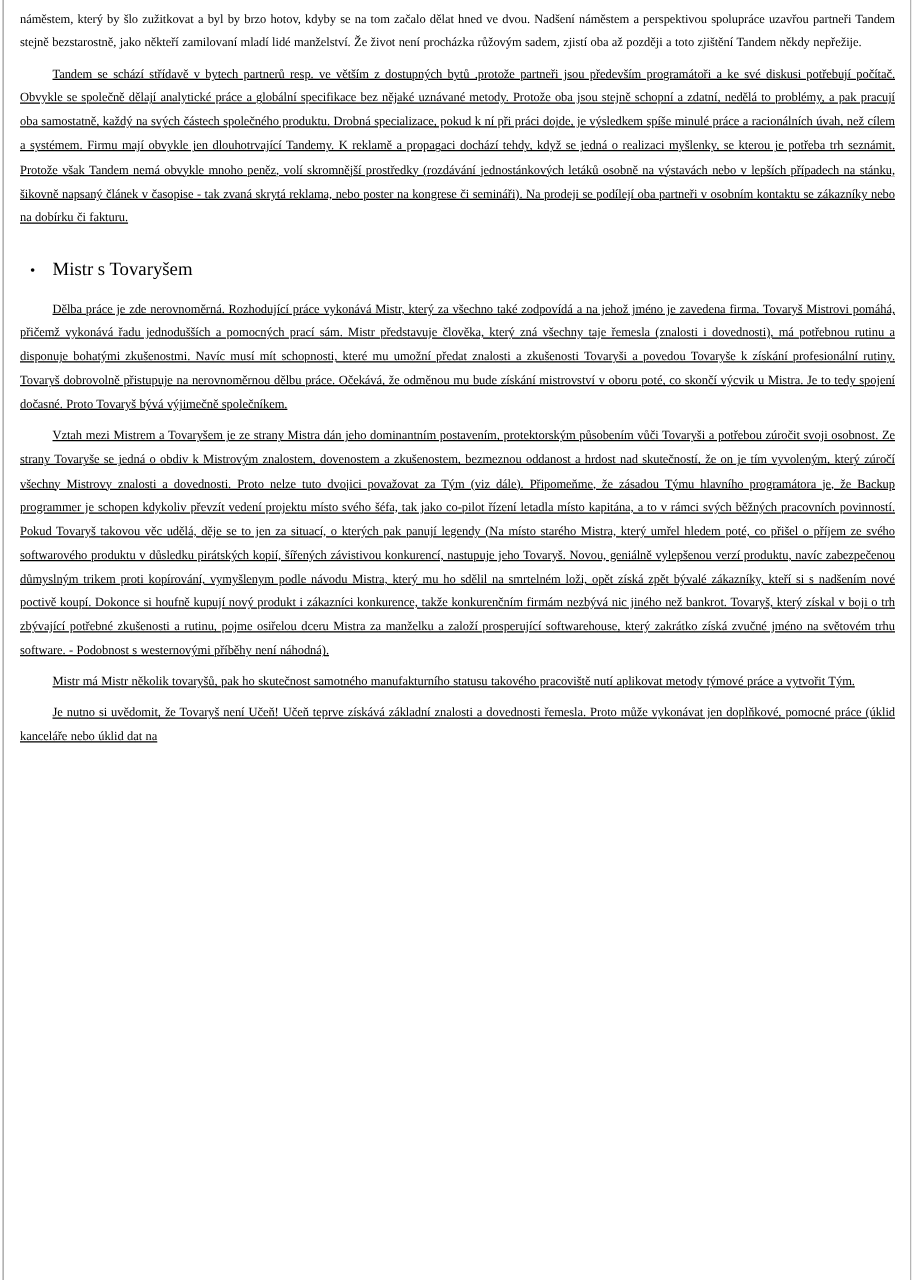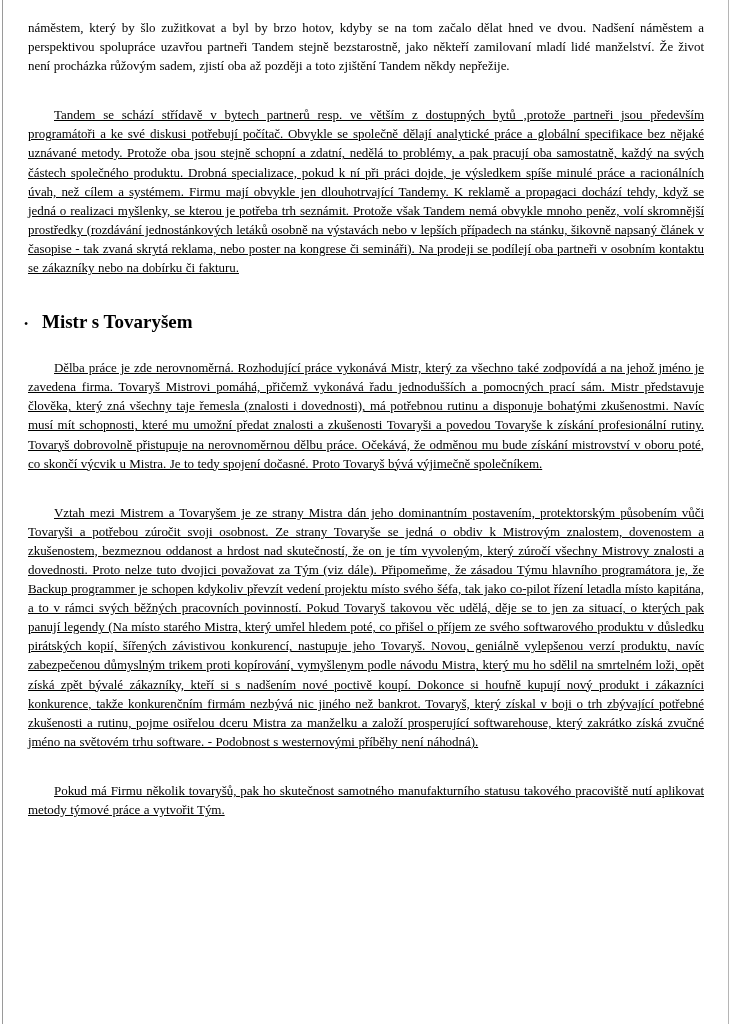--- a/index.html
+++ b/index.html
@@ -31,23 +31,23 @@
   }
   .page-border-right {
     position: absolute;
     right: 1px;
     top: 0;
     bottom: 0;
     width: 1px;
     background: #b5b5b5;
   }
   p {
-    margin: 12px;
+    margin: 0;
     text-align: justify;
-    font-size: 13px;
+    font-size: 10px;
     line-height: 19.1px;
     letter-spacing: -0.05px;
     word-spacing: 0.3px;
   }
   p.indent {
     text-indent: 26px;
     text-decoration: underline;
   }
   .gap-sm { height: 6px; }
   .gap-lg { height: 17px; }
@@ -58,22 +58,22 @@
     padding-left: 8px;
   }
   .bullet-mark {
     width: 18px;
     flex: 0 0 18px;
     font-size: 12px;
     line-height: 19px;
     color: #000;
   }
   .bullet-title {
-    font-weight: bold;
-    font-size: 19px;
+    font-weight: normal;
+    font-size: 15px;
     line-height: 19px;
   }
   .last-line-clip {
     overflow: hidden;
   }
 </style>
 </head>
 <body>
 
 <div class="page">
@@ -102,17 +102,18 @@
   <div class="gap-sm"></div>
 
   <p class="indent">Dělba práce je zde nerovnoměrná. Rozhodující práce vykonává Mistr, který za všechno také zodpovídá a na jehož jméno je zavedena firma. Tovaryš Mistrovi pomáhá, přičemž vykonává řadu jednodušších a pomocných prací sám. Mistr představuje člověka, který zná všechny taje řemesla (znalosti i dovednosti), má potřebnou rutinu a disponuje bohatými zkušenostmi. Navíc musí mít schopnosti, které mu umožní předat znalosti a zkušenosti Tovaryši a povedou Tovaryše k získání profesionální rutiny. Tovaryš dobrovolně přistupuje na nerovnoměrnou dělbu práce. Očekává, že odměnou mu bude získání mistrovství v oboru poté, co skončí výcvik u Mistra. Je to tedy spojení dočasné. Proto Tovaryš bývá výjimečně společníkem.</p>
 
   <div class="gap-sm"></div>
 
   <p class="indent">Vztah mezi Mistrem a Tovaryšem je ze strany Mistra dán jeho dominantním postavením, protektorským působením vůči Tovaryši a potřebou zúročit svoji osobnost. Ze strany Tovaryše se jedná o obdiv k Mistrovým znalostem, dovenostem a zkušenostem, bezmeznou oddanost a hrdost nad skutečností, že on je tím vyvoleným, který zúročí všechny Mistrovy znalosti a dovednosti. Proto nelze tuto dvojici považovat za Tým (viz dále). Připomeňme, že zásadou Týmu hlavního programátora je, že Backup programmer je schopen kdykoliv převzít vedení projektu místo svého šéfa, tak jako co-pilot řízení letadla místo kapitána, a to v rámci svých běžných pracovních povinností. Pokud Tovaryš takovou věc udělá, děje se to jen za situací, o kterých pak panují legendy (Na místo starého Mistra, který umřel hledem poté, co přišel o příjem ze svého softwarového produktu v důsledku pirátských kopií, šířených závistivou konkurencí, nastupuje jeho Tovaryš. Novou, geniálně vylepšenou verzí produktu, navíc zabezpečenou důmyslným trikem proti kopírování, vymyšlenym podle návodu Mistra, který mu ho sdělil na smrtelném loži, opět získá zpět bývalé zákazníky, kteří si s nadšením nové poctivě koupí. Dokonce si houfně kupují nový produkt i zákazníci konkurence, takže konkurenčním firmám nezbývá nic jiného než bankrot. Tovaryš, který získal v boji o trh zbývající potřebné zkušenosti a rutinu, pojme osiřelou dceru Mistra za manželku a založí prosperující softwarehouse, který zakrátko získá zvučné jméno na světovém trhu software. - Podobnost s westernovými příběhy není náhodná).</p>
 
   <div class="gap-sm"></div>
 
-  <p class="indent">Pokud má Firmu několik tovaryšů, pak ho skutečnost samotného manufakturního statusu takového pracoviště nutí aplikovat metody týmové práce a vytvořit Tým.</p>
+  <p class="indent">Mistr má Mistr několik tovaryšů, pak ho skutečnost samotného manufakturního statusu takového pracoviště nutí aplikovat metody týmové práce a vytvořit Tým.</p>
 
   <div class="gap-sm"></div>
 
+  <p class="indent last-line-clip">Je nutno si uvědomit, že Tovaryš není Učeň! Učeň teprve získává základní znalosti a dovednosti řemesla. Proto může vykonávat jen doplňkové, pomocné práce (úklid kanceláře nebo úklid dat na</p>
 </div>
 
 </body></html>

